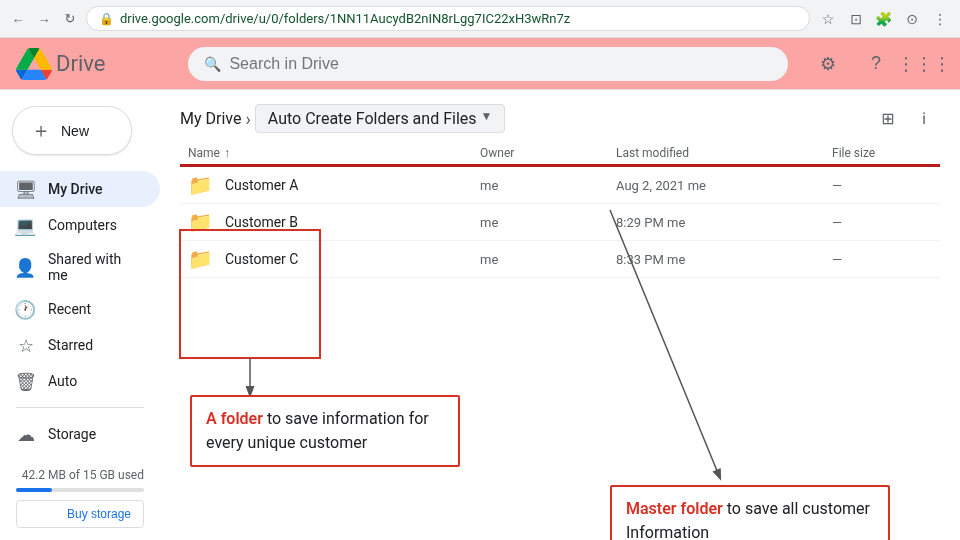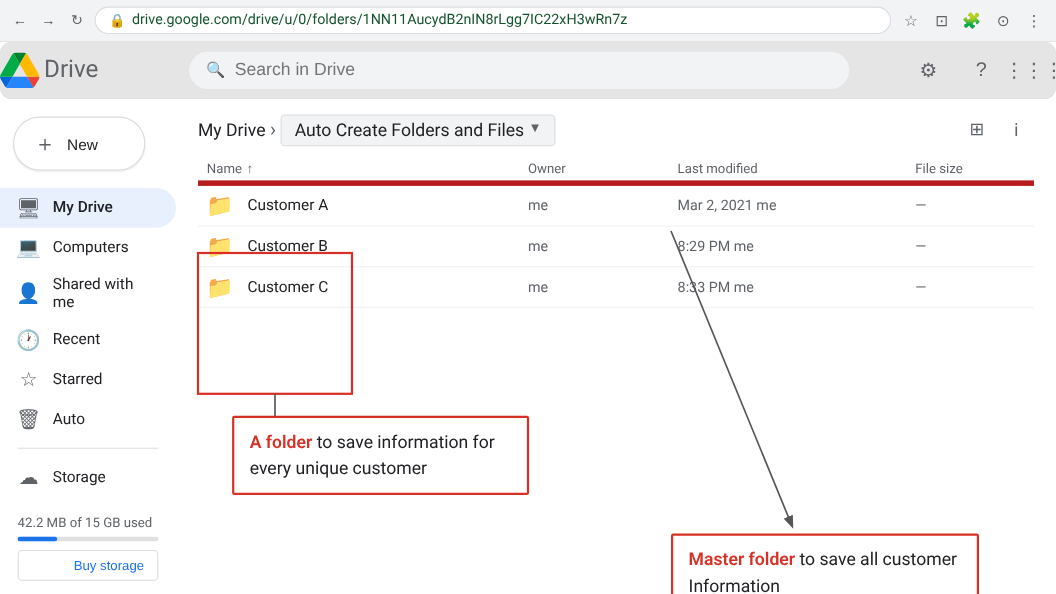--- a/index.html
+++ b/index.html
@@ -10,59 +10,59 @@
     .browser-toolbar { display: flex; align-items: center; padding: 6px 8px; gap: 6px; background: #f1f3f4; }
     .browser-btn { width: 20px; height: 20px; display: flex; align-items: center; justify-content: center; border-radius: 50%; cursor: pointer; color: #5f6368; font-size: 13px; border: none; background: none; }
     .address-bar { flex: 1; background: #fff; border: 1px solid #dadce0; border-radius: 20px; padding: 4px 12px; font-size: 13px; color: #202124; display: flex; align-items: center; gap: 6px; }
     .address-bar .lock-icon { color: #5f6368; font-size: 12px; }
     .address-text { flex: 1; color: #14532d; font-size: 13px; }
     .browser-actions { display: flex; gap: 4px; align-items: center; }
     .browser-action-btn { width: 24px; height: 24px; display: flex; align-items: center; justify-content: center; border-radius: 50%; cursor: pointer; color: #5f6368; font-size: 14px; border: none; background: none; }
 
     
     .app { display: flex; flex-direction: column; height: calc(540px - 38px); }
-    .app-header { background: #e5e5e5; border-bottom: 1px solid #e0e0e0; padding: 8px 0; display: flex; align-items: center; gap: 12px; height: 52px; border-radius: 10px; }
+    .app-header { background: #fca5a5; border-bottom: 1px solid #e0e0e0; padding: 8px 16px; display: flex; align-items: center; gap: 12px; height: 52px; }
     .logo-area { display: flex; align-items: center; gap: 4px; min-width: 160px; }
     .logo-icon { width: 36px; height: 36px; }
     .logo-text { font-size: 22px; color: #5f6368; font-weight: 400; }
     .search-bar { flex: 1; max-width: 600px; background: #f1f3f4; border-radius: 24px; display: flex; align-items: center; padding: 8px 16px; gap: 8px; cursor: text; }
     .search-bar input { background: none; border: none; outline: none; font-size: 16px; color: #202124; width: 100%; }
     .header-actions { margin-left: auto; display: flex; align-items: center; gap: 8px; }
     .header-icon-btn { width: 40px; height: 40px; display: flex; align-items: center; justify-content: center; border-radius: 50%; cursor: pointer; color: #5f6368; font-size: 18px; border: none; background: none; }
 
     
     .main-content { display: flex; flex: 1; overflow: hidden; }
 
     
     .sidebar { width: 160px; padding: 8px 0; border-right: none; overflow-y: auto; flex-shrink: 0; }
     .new-btn { margin: 8px 12px 16px; background: #fff; border: 1px solid #dadce0; border-radius: 24px; padding: 10px 18px; display: flex; align-items: center; gap: 10px; cursor: pointer; box-shadow: 0 1px 2px rgba(0,0,0,0.1); font-size: 14px; color: #202124; width: 120px; }
     .new-icon { font-size: 20px; color: #5f6368; font-weight: 300; }
     .sidebar-item { display: flex; align-items: center; gap: 12px; padding: 8px 16px; cursor: pointer; border-radius: 0 24px 24px 0; color: #202124; font-size: 14px; }
     .sidebar-item.active { background: #e8f0fe; font-weight: 500; }
     .sidebar-item-icon { width: 20px; height: 20px; display: flex; align-items: center; justify-content: center; color: #5f6368; font-size: 18px; }
     .sidebar-divider { height: 1px; background: #e0e0e0; margin: 8px 16px; }
     .storage-section { padding: 16px; }
-    .storage-label { font-size: 12px; color: #5f6368; margin-bottom: 6px; }
+    .storage-label { font-size: 12px; color: #5f6368; margin-bottom: 6px; text-align: right; }
     .storage-bar { height: 4px; background: #e0e0e0; border-radius: 2px; margin-bottom: 8px; }
     .storage-bar-fill { height: 100%; background: #1a73e8; border-radius: 2px; width: 28%; }
     .buy-storage-btn { border: 1px solid #dadce0; border-radius: 4px; padding: 6px 12px; font-size: 12px; color: #1a73e8; cursor: pointer; background: none; display: block; width: 100%; text-align: right; }
 
     
     .file-area { flex: 1; padding: 0; overflow: hidden; position: relative; }
     .breadcrumb-bar { display: flex; align-items: center; padding: 12px 20px 8px; gap: 6px; justify-content: space-between; }
     .breadcrumb { display: flex; align-items: center; gap: 4px; }
     .breadcrumb-item { font-size: 16px; color: #202124; cursor: pointer; }
     .breadcrumb-sep { color: #5f6368; font-size: 18px; }
     .breadcrumb-current { font-size: 16px; color: #202124; background: #f1f3f4; padding: 4px 12px; border-radius: 4px; display: flex; gap: 4px; cursor: pointer; border: 1px solid #dadce0; }
     .breadcrumb-actions { display: flex; gap: 4px; }
     .breadcrumb-action-btn { width: 32px; height: 32px; display: flex; align-items: center; justify-content: center; border-radius: 50%; cursor: pointer; color: #5f6368; font-size: 16px; border: none; background: none; }
 
     
     .file-table { width: 100%; padding: 0 20px; }
-    .file-table-header { display: grid; grid-template-columns: 1fr 120px 200px 100px; padding: 4px 8px; border-bottom: 5px solid #b91c1c; color: #5f6368; font-size: 12px; gap: 16px; align-items: center; }
+    .file-table-header { display: grid; grid-template-columns: 1fr 120px 200px 100px; padding: 4px 8px; border-bottom: 3px solid #b91c1c; color: #5f6368; font-size: 12px; gap: 16px; align-items: center; }
     .col-header { display: flex; align-items: center; gap: 4px; cursor: pointer; }
     .file-row { display: grid; grid-template-columns: 1fr 120px 200px 100px; padding: 6px 8px; border-bottom: 1px solid #f1f3f4; align-items: center; gap: 16px; cursor: pointer; }
     .file-name-cell { display: flex; align-items: center; gap: 12px; }
     .folder-icon { font-size: 20px; color: #5f6368; }
     .file-name-text { font-size: 14px; color: #202124; }
     .file-cell { font-size: 13px; color: #5f6368; }
     .annotation-callout-1 { position: absolute; top: 360px; left: 175px; width: 280px; background: #fff; border: 2px solid #d93025; padding: 12px 16px; border-radius: 2px; }
     .annotation-callout-2 { position: absolute; top: 440px; left: 470px; width: 280px; background: #fff; border: 2px solid #d93025; padding: 12px 16px; border-radius: 2px; }
     .annotation-text { font-size: 16px; line-height: 1.5; color: #202124; }
 
@@ -203,21 +203,21 @@
               <span>File size</span>
             </div>
           </div>
 
           <div class="file-row">
             <div class="file-name-cell">
               <span class="folder-icon">📁</span>
               <span class="file-name-text">Customer A</span>
             </div>
             <span class="file-cell">me</span>
-            <span class="file-cell">Mar 2, 2021 me</span>
+            <span class="file-cell">Aug 2, 2021 me</span>
             <span class="file-cell">—</span>
           </div>
 
           <div class="file-row">
             <div class="file-name-cell">
               <span class="folder-icon">📁</span>
               <span class="file-name-text">Customer B</span>
             </div>
             <span class="file-cell">me</span>
             <span class="file-cell">8:29 PM me</span>
@@ -242,21 +242,21 @@
           <line x1="90" y1="268" x2="90" y2="305" stroke="#555" stroke-width="1.5" marker-end="url(#arrowhead)"></line>
 
           <line x1="450" y1="120" x2="560" y2="388" stroke="#555" stroke-width="1.5" marker-end="url(#arrowhead)"></line>
           <defs>
             <marker id="arrowhead" markerWidth="8" markerHeight="6" refX="6" refY="3" orient="auto">
               <polygon points="0 0, 8 3, 0 6" fill="#555"></polygon>
             </marker>
           </defs>
         </svg>
 
-        <div class="annotation-callout-1" style="position:absolute;top:288px;left:30px;width:270px;background:#fff;border:2px solid #d93025;padding:10px 14px;margin-left:21px;">
+        <div class="annotation-callout-1" style="position:absolute;top:305px;left:30px;width:270px;background:#fff;border:2px solid #d93025;padding:10px 14px;">
           <p class="annotation-text">
             <span style="color:#d93025;font-weight:600;">A folder</span>
             <span> to save information for every unique customer</span>
           </p>
         </div>
 
         <div class="annotation-callout-2" style="position:absolute;top:395px;left:450px;width:280px;background:#fff;border:2px solid #d93025;padding:10px 14px;">
           <p class="annotation-text">
             <span style="color:#d93025;font-weight:600;">Master folder</span>
             <span> to save all customer Information</span>

